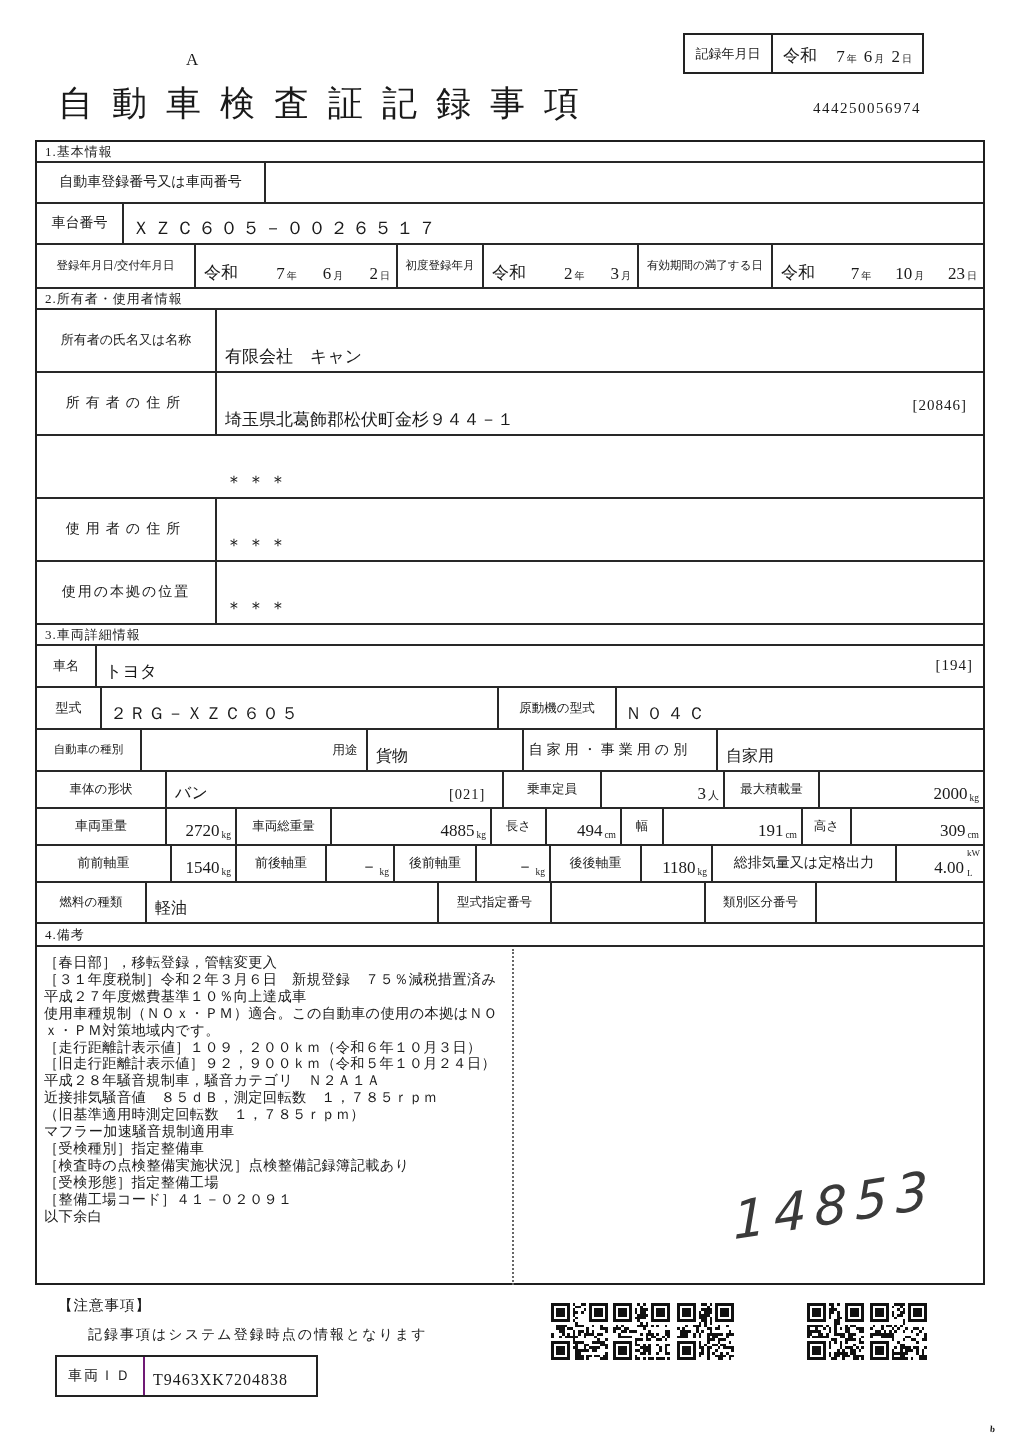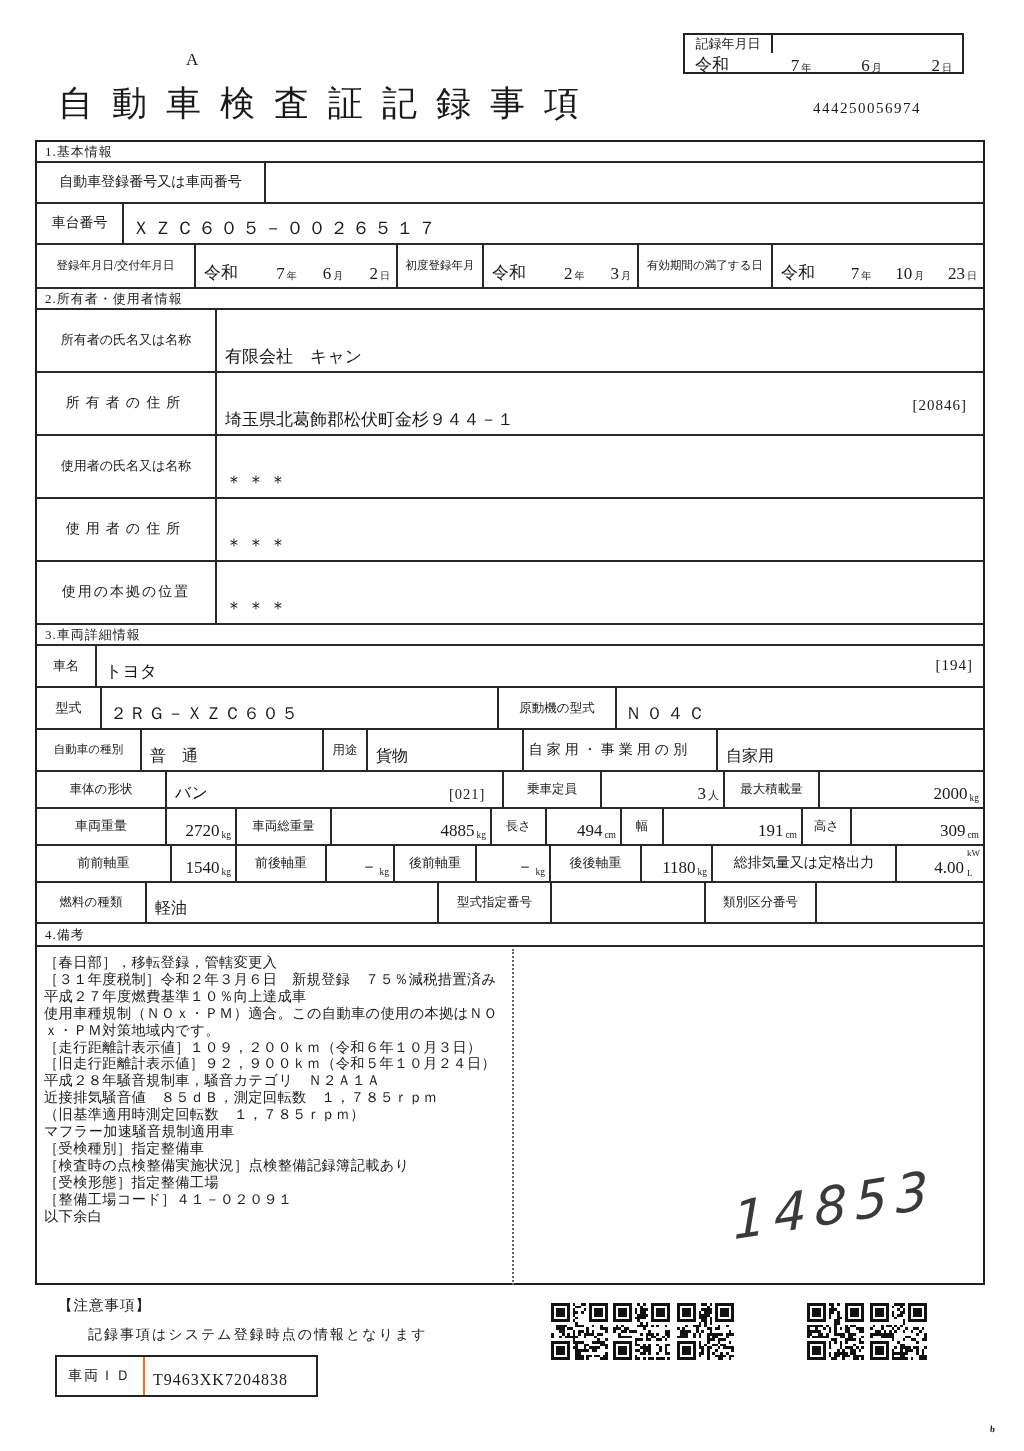--- a/index.html
+++ b/index.html
@@ -6,21 +6,21 @@
   html,body { background:#e8e8e8; }
   #doc {
     position: relative; width: 1024px; height: 1451px;
     background: #ffffff; color:#1a1a1a;
     font-family: "Liberation Serif", "DejaVu Serif", serif;
     overflow: hidden;
   }
   .abs { position:absolute; }
   
   .corner-a { left:186px; top:50px; font-size:17px; }
-  .record-box { left:683px; top:33px; width:281px; height:41px; border:2px solid #222; display:flex;flex-direction:column; }
+  .record-box { left:683px; top:33px; width:241px; height:41px; border:2px solid #222; display:flex; }
   .record-box .rlabel { width:88px; border-right:2px solid #222; display:flex; align-items:center; justify-content:center; font-size:13px; }
   .record-box .rvalue { flex:1; display:flex; align-items:flex-end; padding:0 8px 5px 10px; }
   .doc-title { left:58px; top:80px; font-size:35px; letter-spacing:19px; white-space:nowrap; font-weight:500; }
   .doc-number { left:813px; top:100px; font-size:15px; letter-spacing:1.5px; }
 
   
   .date { display:flex; align-items:flex-end; width:100%; }
   .date .era { font-size:17px; margin-right:14px; }
   .date .num { font-size:17px; margin-left:auto; text-align:right; }
   .date .unit { font-size:10px; margin:0 2px 1px 2px; }
@@ -46,21 +46,21 @@
   .handwrite {
     position:absolute; left:695px; top:228px; font-family:"DejaVu Sans", sans-serif;
     font-style:italic; font-size:52px; color:#3a3a3a;
     transform: rotate(-9deg) skewX(-8deg); letter-spacing:8px; font-weight:200;
   }
 
   
   .notice-title { left:58px; top:1296px; font-size:14.5px; letter-spacing:1px; }
   .notice-body { left:88px; top:1326px; font-size:14px; letter-spacing:2px; }
   .vid-box { left:55px; top:1355px; width:263px; height:42px; border:2px solid #222; display:flex; }
-  .vid-box .vlabel { width:88px; border-right:2px solid #f97316; display:flex; align-items:center; justify-content:center; font-size:14px; letter-spacing:2px; }
+  .vid-box .vlabel { width:88px; border-right:2px solid #701a75; display:flex; align-items:center; justify-content:center; font-size:14px; letter-spacing:2px; }
   .vid-box .vvalue { flex:1; display:flex; align-items:flex-end; padding:0 0 6px 8px; font-size:16px; letter-spacing:1px; font-family:"Liberation Serif", serif; }
   .qr { position:absolute; top:1303px; width:57px; height:57px; }
   .qr svg { width:100%; height:100%; shape-rendering:crispEdges; }
   .artifact { left:990px; top:1424px; font-size:9px; font-weight:bold; transform:rotate(6deg); color:#111; }
 </style>
 </head>
 <body>
 
 <div id="doc">
 
@@ -141,21 +141,20 @@
       <div class="cell vbot" style="left:180px;right:0;">有限会社　キャン</div>
     </div>
 
     <div class="row" style="top:231px;height:63px;">
       <div class="cell br lbl f14 ls6" style="left:0;width:180px;">所有者の住所</div>
       <div class="cell vbot" style="left:180px;right:0;">埼玉県北葛飾郡松伏町金杉９４４－１</div>
       <div class="tag" style="right:16px;top:24px;">[20846]</div>
     </div>
 
     <div class="row" style="top:294px;height:63px;">
-      <div class="cell br lbl" style="left:0;width:180px;">使用者の氏名又は名称</div>
       <div class="cell vbot ls4" style="left:180px;right:0;font-size:18px;">＊＊＊</div>
     </div>
 
     <div class="row" style="top:357px;height:63px;">
       <div class="cell br lbl f14 ls6" style="left:0;width:180px;">使用者の住所</div>
       <div class="cell vbot ls4" style="left:180px;right:0;font-size:18px;">＊＊＊</div>
     </div>
 
     <div class="row" style="top:420px;height:63px;">
       <div class="cell br lbl f14 ls2" style="left:0;width:180px;">使用の本拠の位置</div>
@@ -172,21 +171,20 @@
 
     <div class="row" style="top:546px;height:42px;">
       <div class="cell br lbl" style="left:0;width:65px;">型式</div>
       <div class="cell br vbot ls2" style="left:65px;width:397px;">２ＲＧ－ＸＺＣ６０５</div>
       <div class="cell br lbl f12" style="left:462px;width:118px;">原動機の型式</div>
       <div class="cell vbot ls4" style="left:580px;right:0;">Ｎ０４Ｃ</div>
     </div>
 
     <div class="row" style="top:588px;height:42px;">
       <div class="cell br lbl f11" style="left:0;width:105px;">自動車の種別</div>
-      <div class="cell br vbot" style="left:105px;width:182px;font-size:16px;">普　通</div>
       <div class="cell br lbl f12" style="left:287px;width:44px;">用途</div>
       <div class="cell br vbot" style="left:331px;width:156px;font-size:16px;">貨物</div>
       <div class="cell br lbl f14 ls4" style="left:467px;width:214px;">自家用・事業用の別</div>
       <div class="cell vbot" style="left:681px;right:0;font-size:16px;">自家用</div>
     </div>
 
     <div class="row" style="top:630px;height:37px;">
       <div class="cell br lbl f12" style="left:0;width:130px;">車体の形状</div>
       <div class="cell br vbot" style="left:130px;width:337px;font-size:16px;">バン</div>
       <div class="tag" style="left:412px;bottom:4px;font-size:14.5px;">[021]</div>

